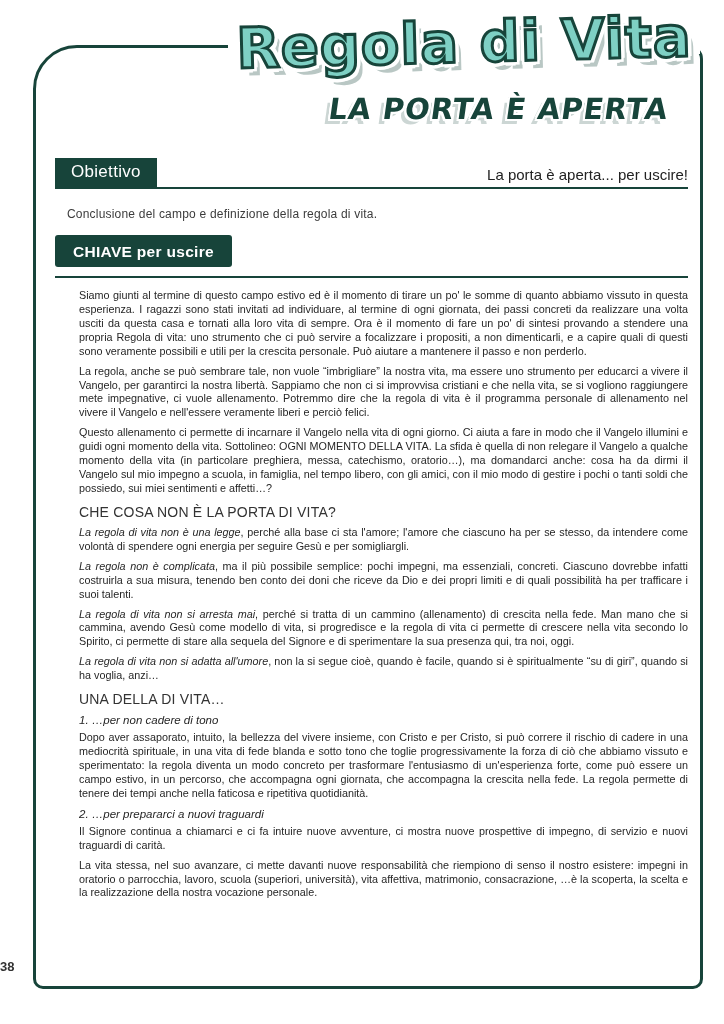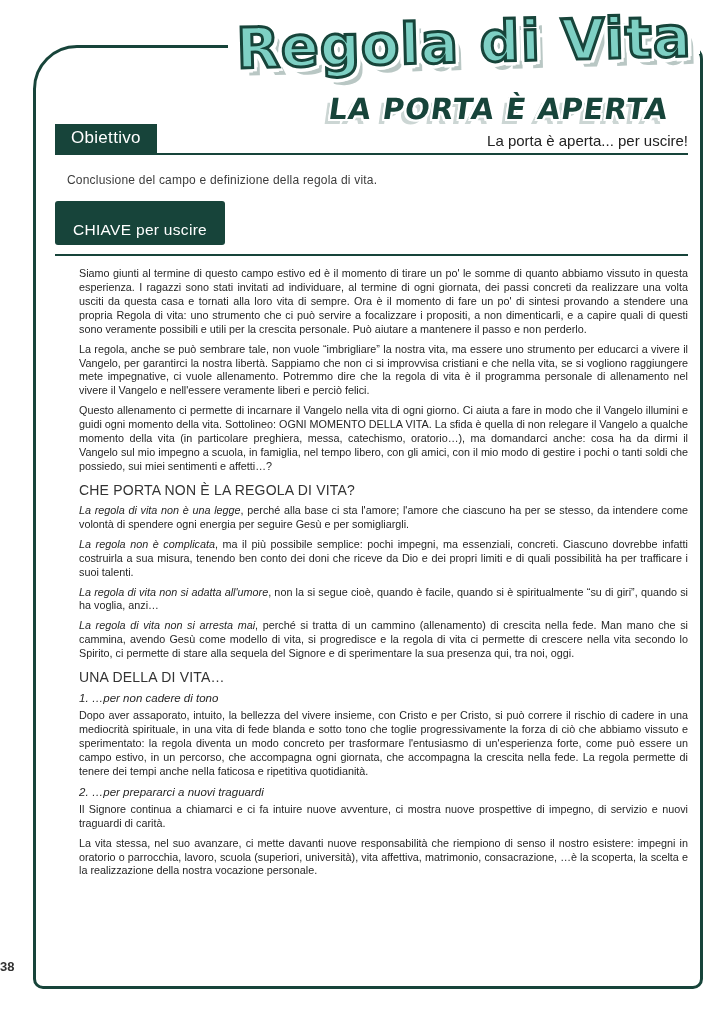--- a/index.html
+++ b/index.html
@@ -46,30 +46,31 @@
     text-shadow:
       -2px 0 0 #fff, 2px 0 0 #fff, 0 -2px 0 #fff, 0 2px 0 #fff,
       -2px -2px 0 #fff, 2px -2px 0 #fff, -2px 2px 0 #fff, 2px 2px 0 #fff,
       -5px 5px 0 rgba(23,68,58,0.22);
     z-index:3;white-space:nowrap;
   }
   .content{position:absolute;left:55px;right:36px;top:124px;z-index:4;}
   .objective-row{
     display:flex;align-items:flex-end;
     border-bottom:2px solid var(--dk);
+    margin-top:34px;
   }
   .label-box{
     display:inline-block;background:var(--dk);color:#fff;
   }
   .obiettivo{font-size:17px;padding:4px 16px 5px;letter-spacing:0.3px;}
   .tagline{margin-left:auto;font-size:15px;color:#222;padding-bottom:4px;}
   .summary{
     font-size:12px;color:#3c3c3c;margin:18px 0 14px 12px;letter-spacing:0.2px;
   }
-  .chiave{font-size:15.5px;padding:20px 18px 6px;border-radius:3px;letter-spacing:0.3px;}
+  .chiave{font-size:15.5px;padding:8px 18px 6px;border-radius:3px;letter-spacing:0.3px;font-weight:bold;}
   .divider{border-top:2px solid var(--dk);margin:9px 0 11px;}
   .body-text{margin-left:24px;}
   .body-text p{
     font-size:10.8px;line-height:1.29;text-align:justify;
     color:var(--ink);margin-bottom:6px;
   }
   .section-heading{
     font-size:14px;font-weight:400;color:#333;margin:8px 0 6px;letter-spacing:0.2px;
   }
   .sub-heading{
@@ -105,26 +106,26 @@
     </div>
 
     <div class="divider"></div>
 
     <div class="body-text">
 
       <p>Siamo giunti al termine di questo campo estivo ed è il momento di tirare un po' le somme di quanto abbiamo vissuto in questa esperienza. I ragazzi sono stati invitati ad individuare, al termine di ogni giornata, dei passi concreti da realizzare una volta usciti da questa casa e tornati alla loro vita di sempre. Ora è il momento di fare un po' di sintesi provando a stendere una propria Regola di vita: uno strumento che ci può servire a focalizzare i propositi, a non dimenticarli, e a capire quali di questi sono veramente possibili e utili per la crescita personale. Può aiutare a mantenere il passo e non perderlo.</p>
       <p>La regola, anche se può sembrare tale, non vuole “imbrigliare” la nostra vita, ma essere uno strumento per educarci a vivere il Vangelo, per garantirci la nostra libertà. Sappiamo che non ci si improvvisa cristiani e che nella vita, se si vogliono raggiungere mete impegnative, ci vuole allenamento. Potremmo dire che la regola di vita è il programma personale di allenamento nel vivere il Vangelo e nell'essere veramente liberi e perciò felici.</p>
       <p>Questo allenamento ci permette di incarnare il Vangelo nella vita di ogni giorno. Ci aiuta a fare in modo che il Vangelo illumini e guidi ogni momento della vita. Sottolineo: OGNI MOMENTO DELLA VITA. La sfida è quella di non relegare il Vangelo a qualche momento della vita (in particolare preghiera, messa, catechismo, oratorio…), ma domandarci anche: cosa ha da dirmi il Vangelo sul mio impegno a scuola, in famiglia, nel tempo libero, con gli amici, con il mio modo di gestire i pochi o tanti soldi che possiedo, sui miei sentimenti e affetti…?</p>
 
-      <h2 class="section-heading">CHE PORTA NON È LA REGOLA DI VITA?</h2>
+      <h2 class="section-heading">CHE COSA NON È LA PORTA DI VITA?</h2>
 
       <p><em>La regola di vita non è una legge</em><span>, perché alla base ci sta l'amore; l'amore che ciascuno ha per se stesso, da intendere come volontà di spendere ogni energia per seguire Gesù e per somigliargli.</span></p>
       <p><em>La regola non è complicata</em><span>, ma il più possibile semplice: pochi impegni, ma essenziali, concreti. Ciascuno dovrebbe infatti costruirla a sua misura, tenendo ben conto dei doni che riceve da Dio e dei propri limiti e di quali possibilità ha per trafficare i suoi talenti.</span></p>
+      <p><em>La regola di vita non si arresta mai</em><span>, perché si tratta di un cammino (allenamento) di crescita nella fede. Man mano che si cammina, avendo Gesù come modello di vita, si progredisce e la regola di vita ci permette di crescere nella vita secondo lo Spirito, ci permette di stare alla sequela del Signore e di sperimentare la sua presenza qui, tra noi, oggi.</span></p>
       <p><em>La regola di vita non si adatta all'umore</em><span>, non la si segue cioè, quando è facile, quando si è spiritualmente “su di giri”, quando si ha voglia, anzi…</span></p>
-      <p><em>La regola di vita non si arresta mai</em><span>, perché si tratta di un cammino (allenamento) di crescita nella fede. Man mano che si cammina, avendo Gesù come modello di vita, si progredisce e la regola di vita ci permette di crescere nella vita secondo lo Spirito, ci permette di stare alla sequela del Signore e di sperimentare la sua presenza qui, tra noi, oggi.</span></p>
 
       <h2 class="section-heading">UNA DELLA DI VITA…</h2>
 
       <h3 class="sub-heading">1. …per non cadere di tono</h3>
       <p>Dopo aver assaporato, intuito, la bellezza del vivere insieme, con Cristo e per Cristo, si può correre il rischio di cadere in una mediocrità spirituale, in una vita di fede blanda e sotto tono che toglie progressivamente la forza di ciò che abbiamo vissuto e sperimentato: la regola diventa un modo concreto per trasformare l'entusiasmo di un'esperienza forte, come può essere un campo estivo, in un percorso, che accompagna ogni giornata, che accompagna la crescita nella fede. La regola permette di tenere dei tempi anche nella faticosa e ripetitiva quotidianità.</p>
 
       <h3 class="sub-heading">2. …per prepararci a nuovi traguardi</h3>
       <p>Il Signore continua a chiamarci e ci fa intuire nuove avventure, ci mostra nuove prospettive di impegno, di servizio e nuovi traguardi di carità.</p>
       <p>La vita stessa, nel suo avanzare, ci mette davanti nuove responsabilità che riempiono di senso il nostro esistere: impegni in oratorio o parrocchia, lavoro, scuola (superiori, università), vita affettiva, matrimonio, consacrazione, …è la scoperta, la scelta e la realizzazione della nostra vocazione personale.</p>
 

